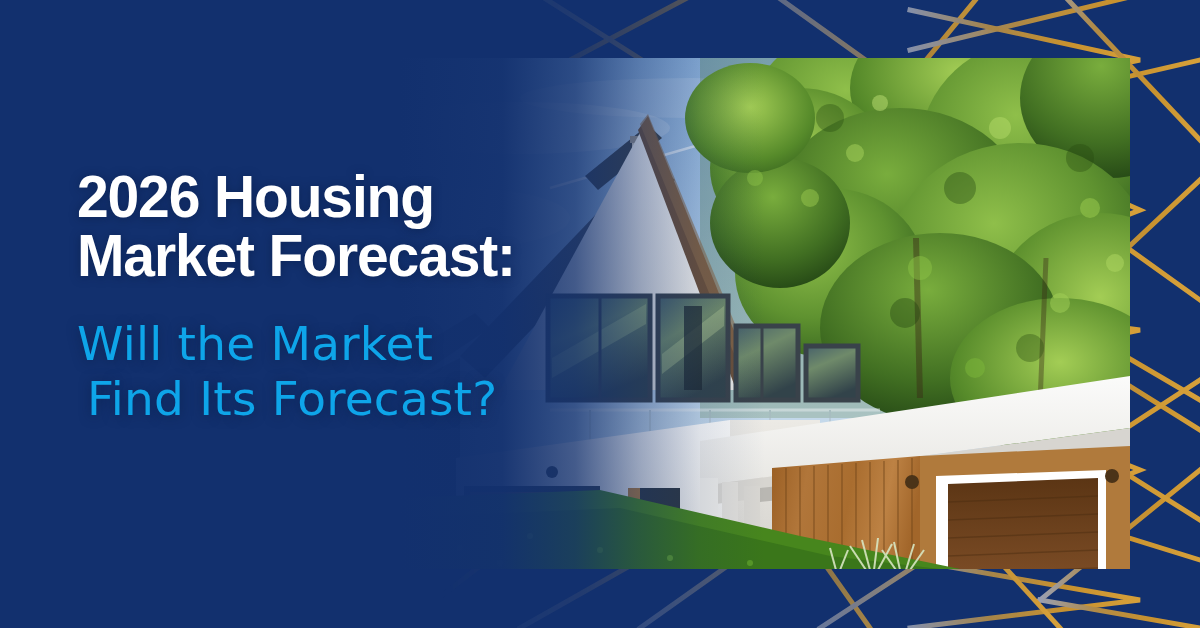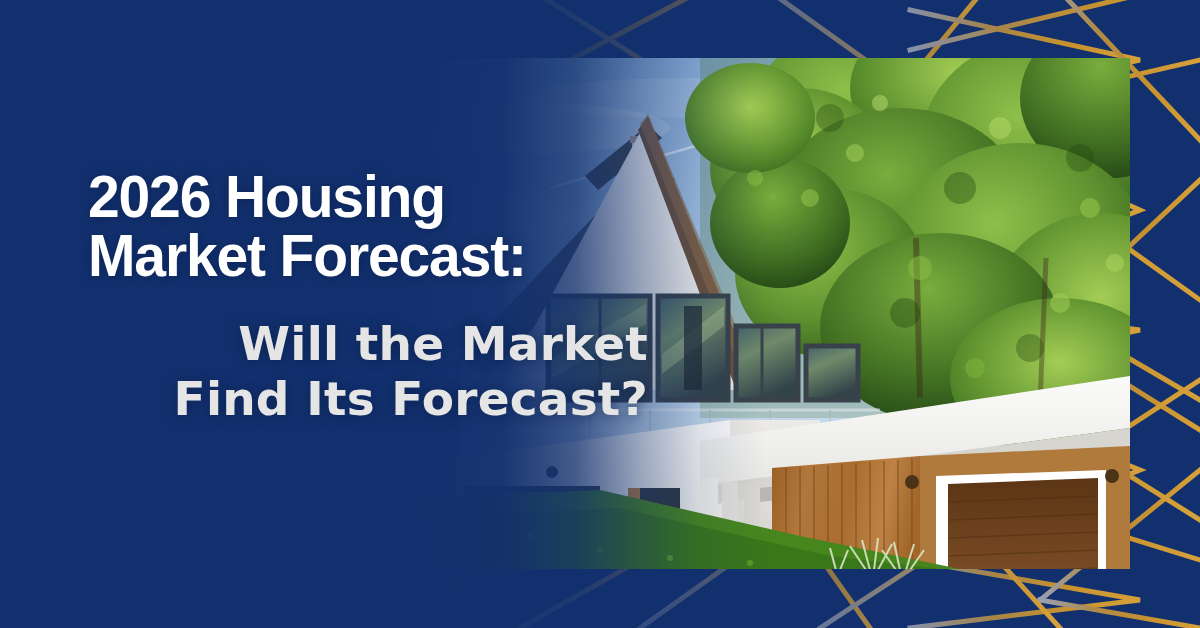--- a/index.html
+++ b/index.html
@@ -54,49 +54,48 @@
       rgba(18,48,110,0.78) 24%,
       rgba(18,48,110,0.40) 33%,
       rgba(18,48,110,0.12) 41%,
       rgba(18,48,110,0.0) 50%);
     pointer-events:none;
   }
 
   
   .copy{
     position:absolute;
-    left:88px;top:168px;
+    left:77px;top:168px;
     width:560px;
     z-index:9;
   }
   .headline{
     margin:0;
     color:#ffffff;
     font-family:"Liberation Sans", sans-serif;
     font-weight:700;
     font-size:60px;
     line-height:0.98;
     letter-spacing:-1.2px;
     transform:scaleX(0.95);
     transform-origin:left center;
     text-shadow:0 1px 10px rgba(10,28,66,0.55);
   }
   .headline .hl-line{display:block;white-space:nowrap;}
 
   .subhead{
     margin:0;
     padding-top:30px;
-    color:#e5e5e5;
+    color:#0ea5e9;
     font-family:"DejaVu Sans", sans-serif;
-    font-weight:700;
+    font-weight:400;
     font-size:47px;
     line-height:1.18;
     letter-spacing:0.2px;
     text-shadow:0 1px 12px rgba(10,28,66,0.6);
-    text-align:right;
   }
   .subhead .sub-line{display:block;white-space:nowrap;}
   .subhead .sub-line.indent{padding-left:10px;}
 </style>
 </head>
 <body>
 
 <div class="banner">
 
   <div class="base-plate"></div>

